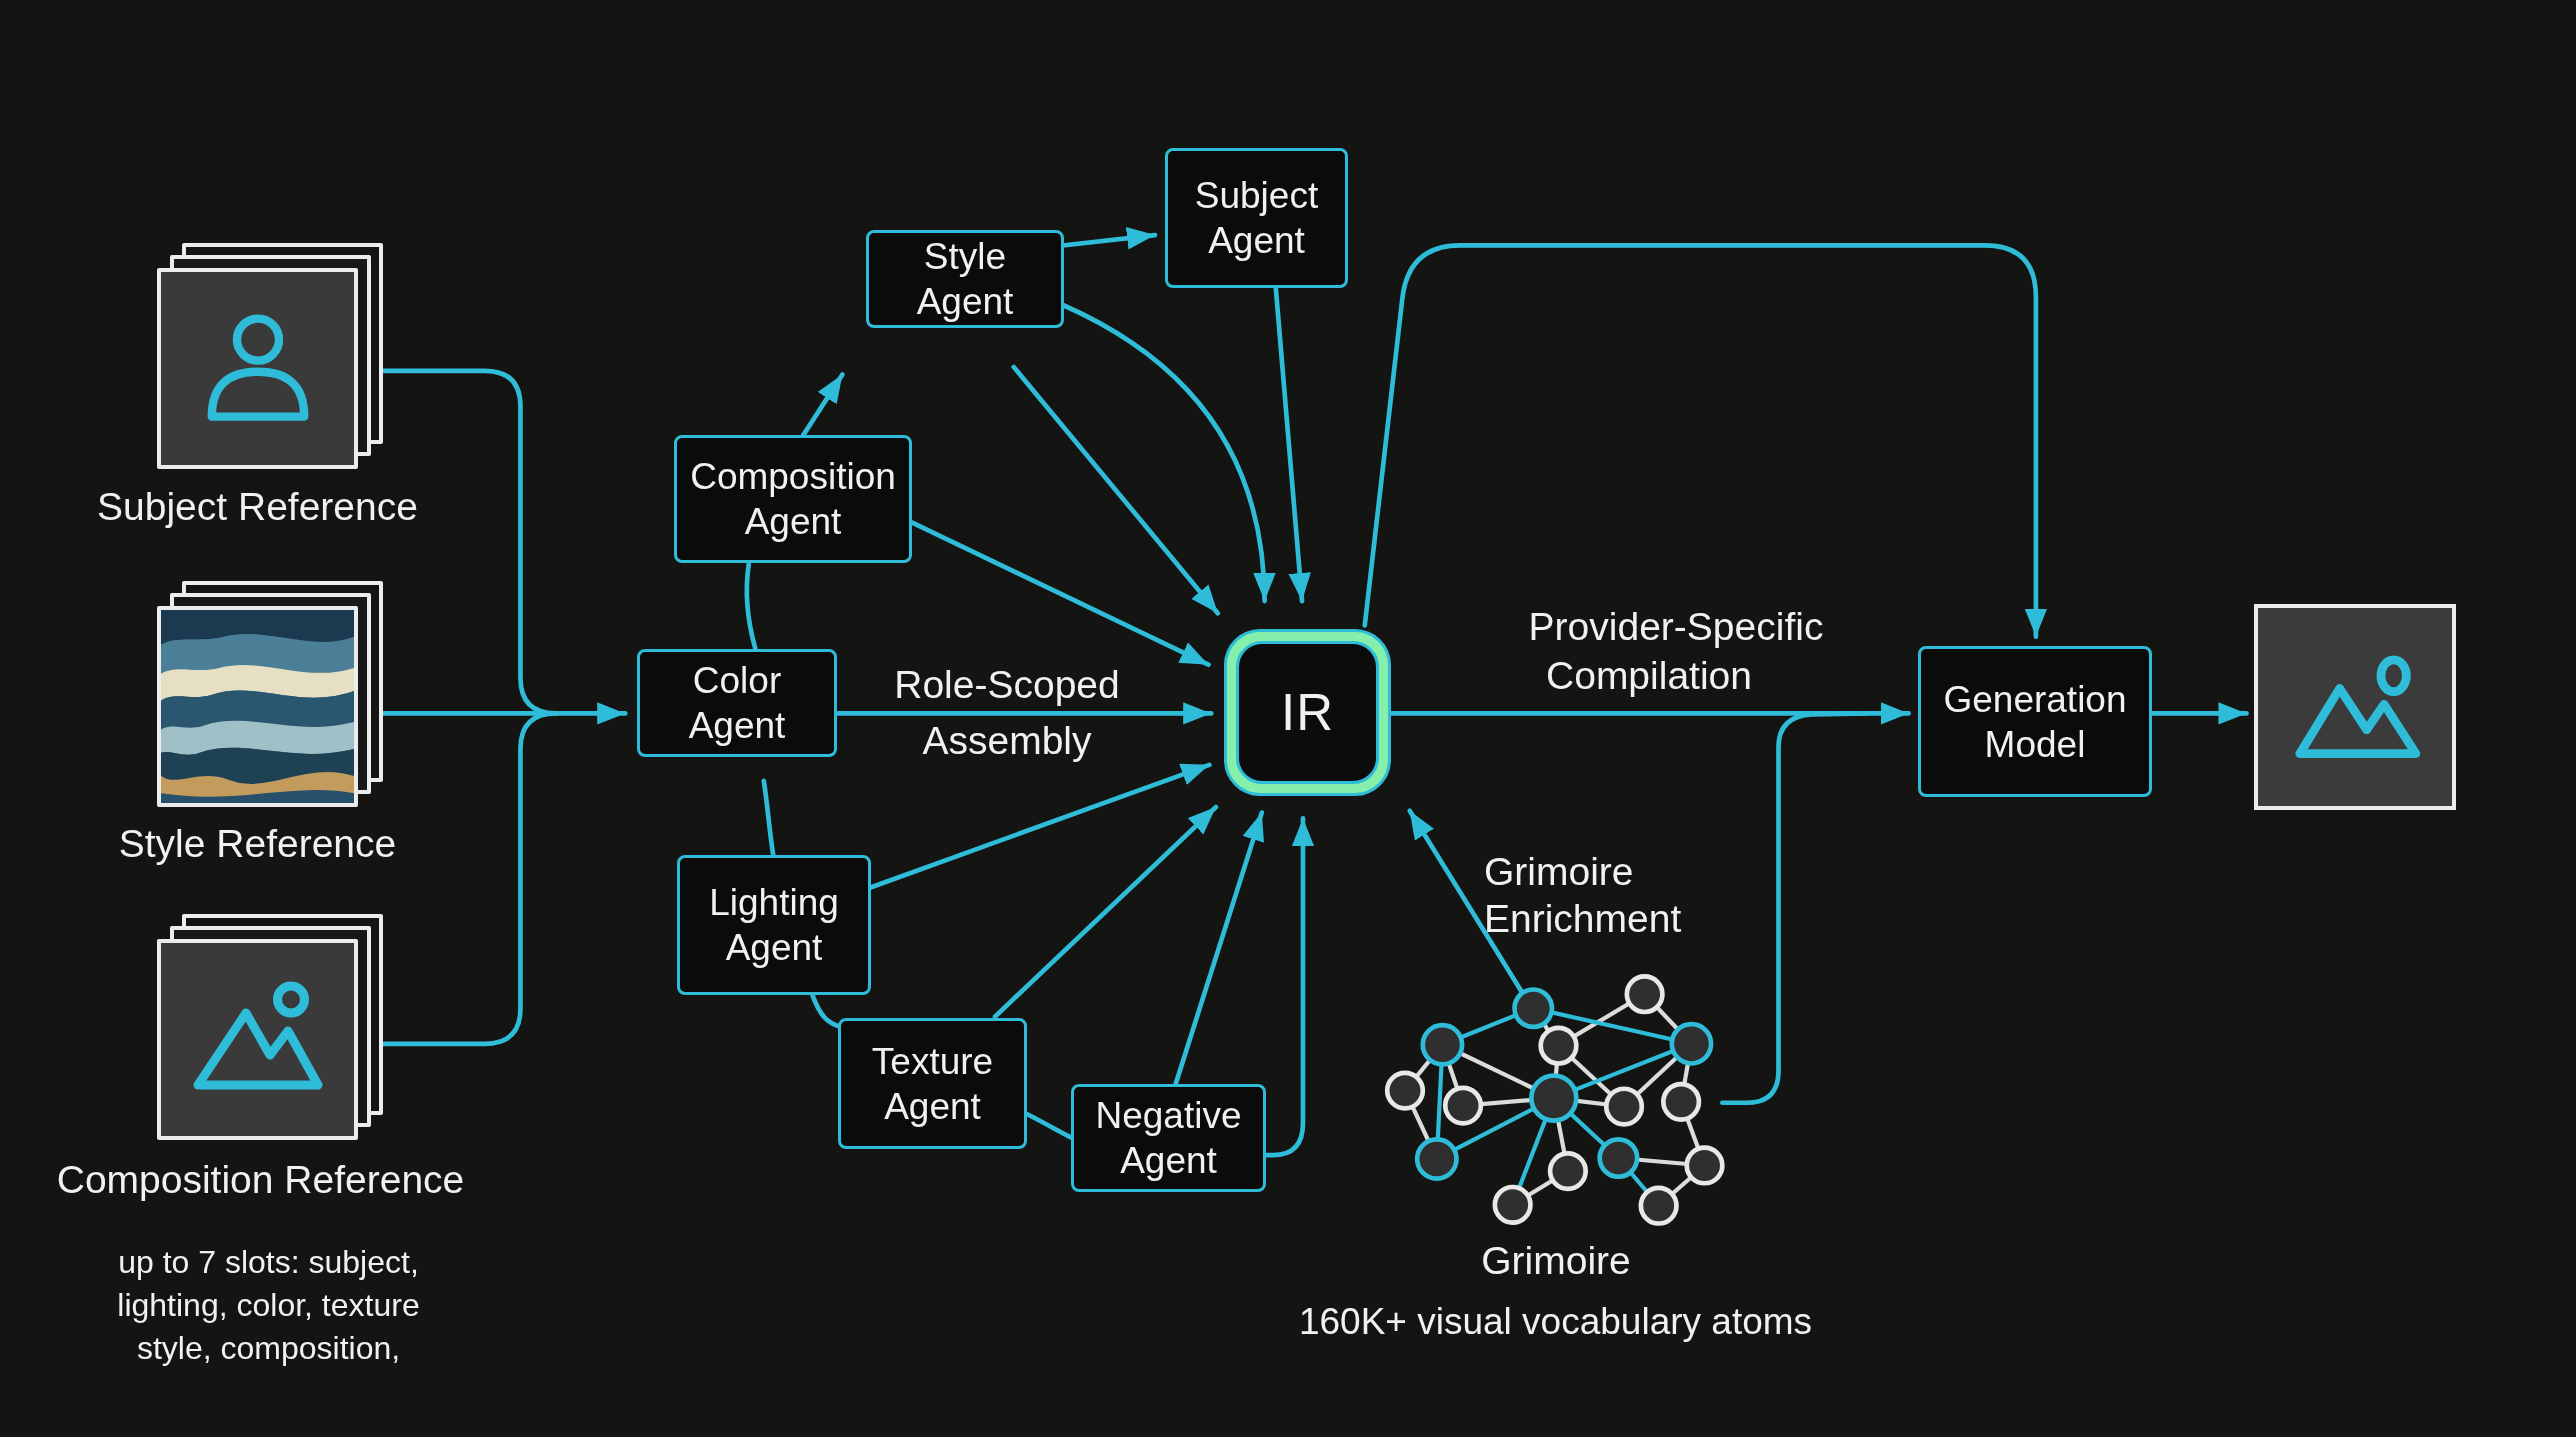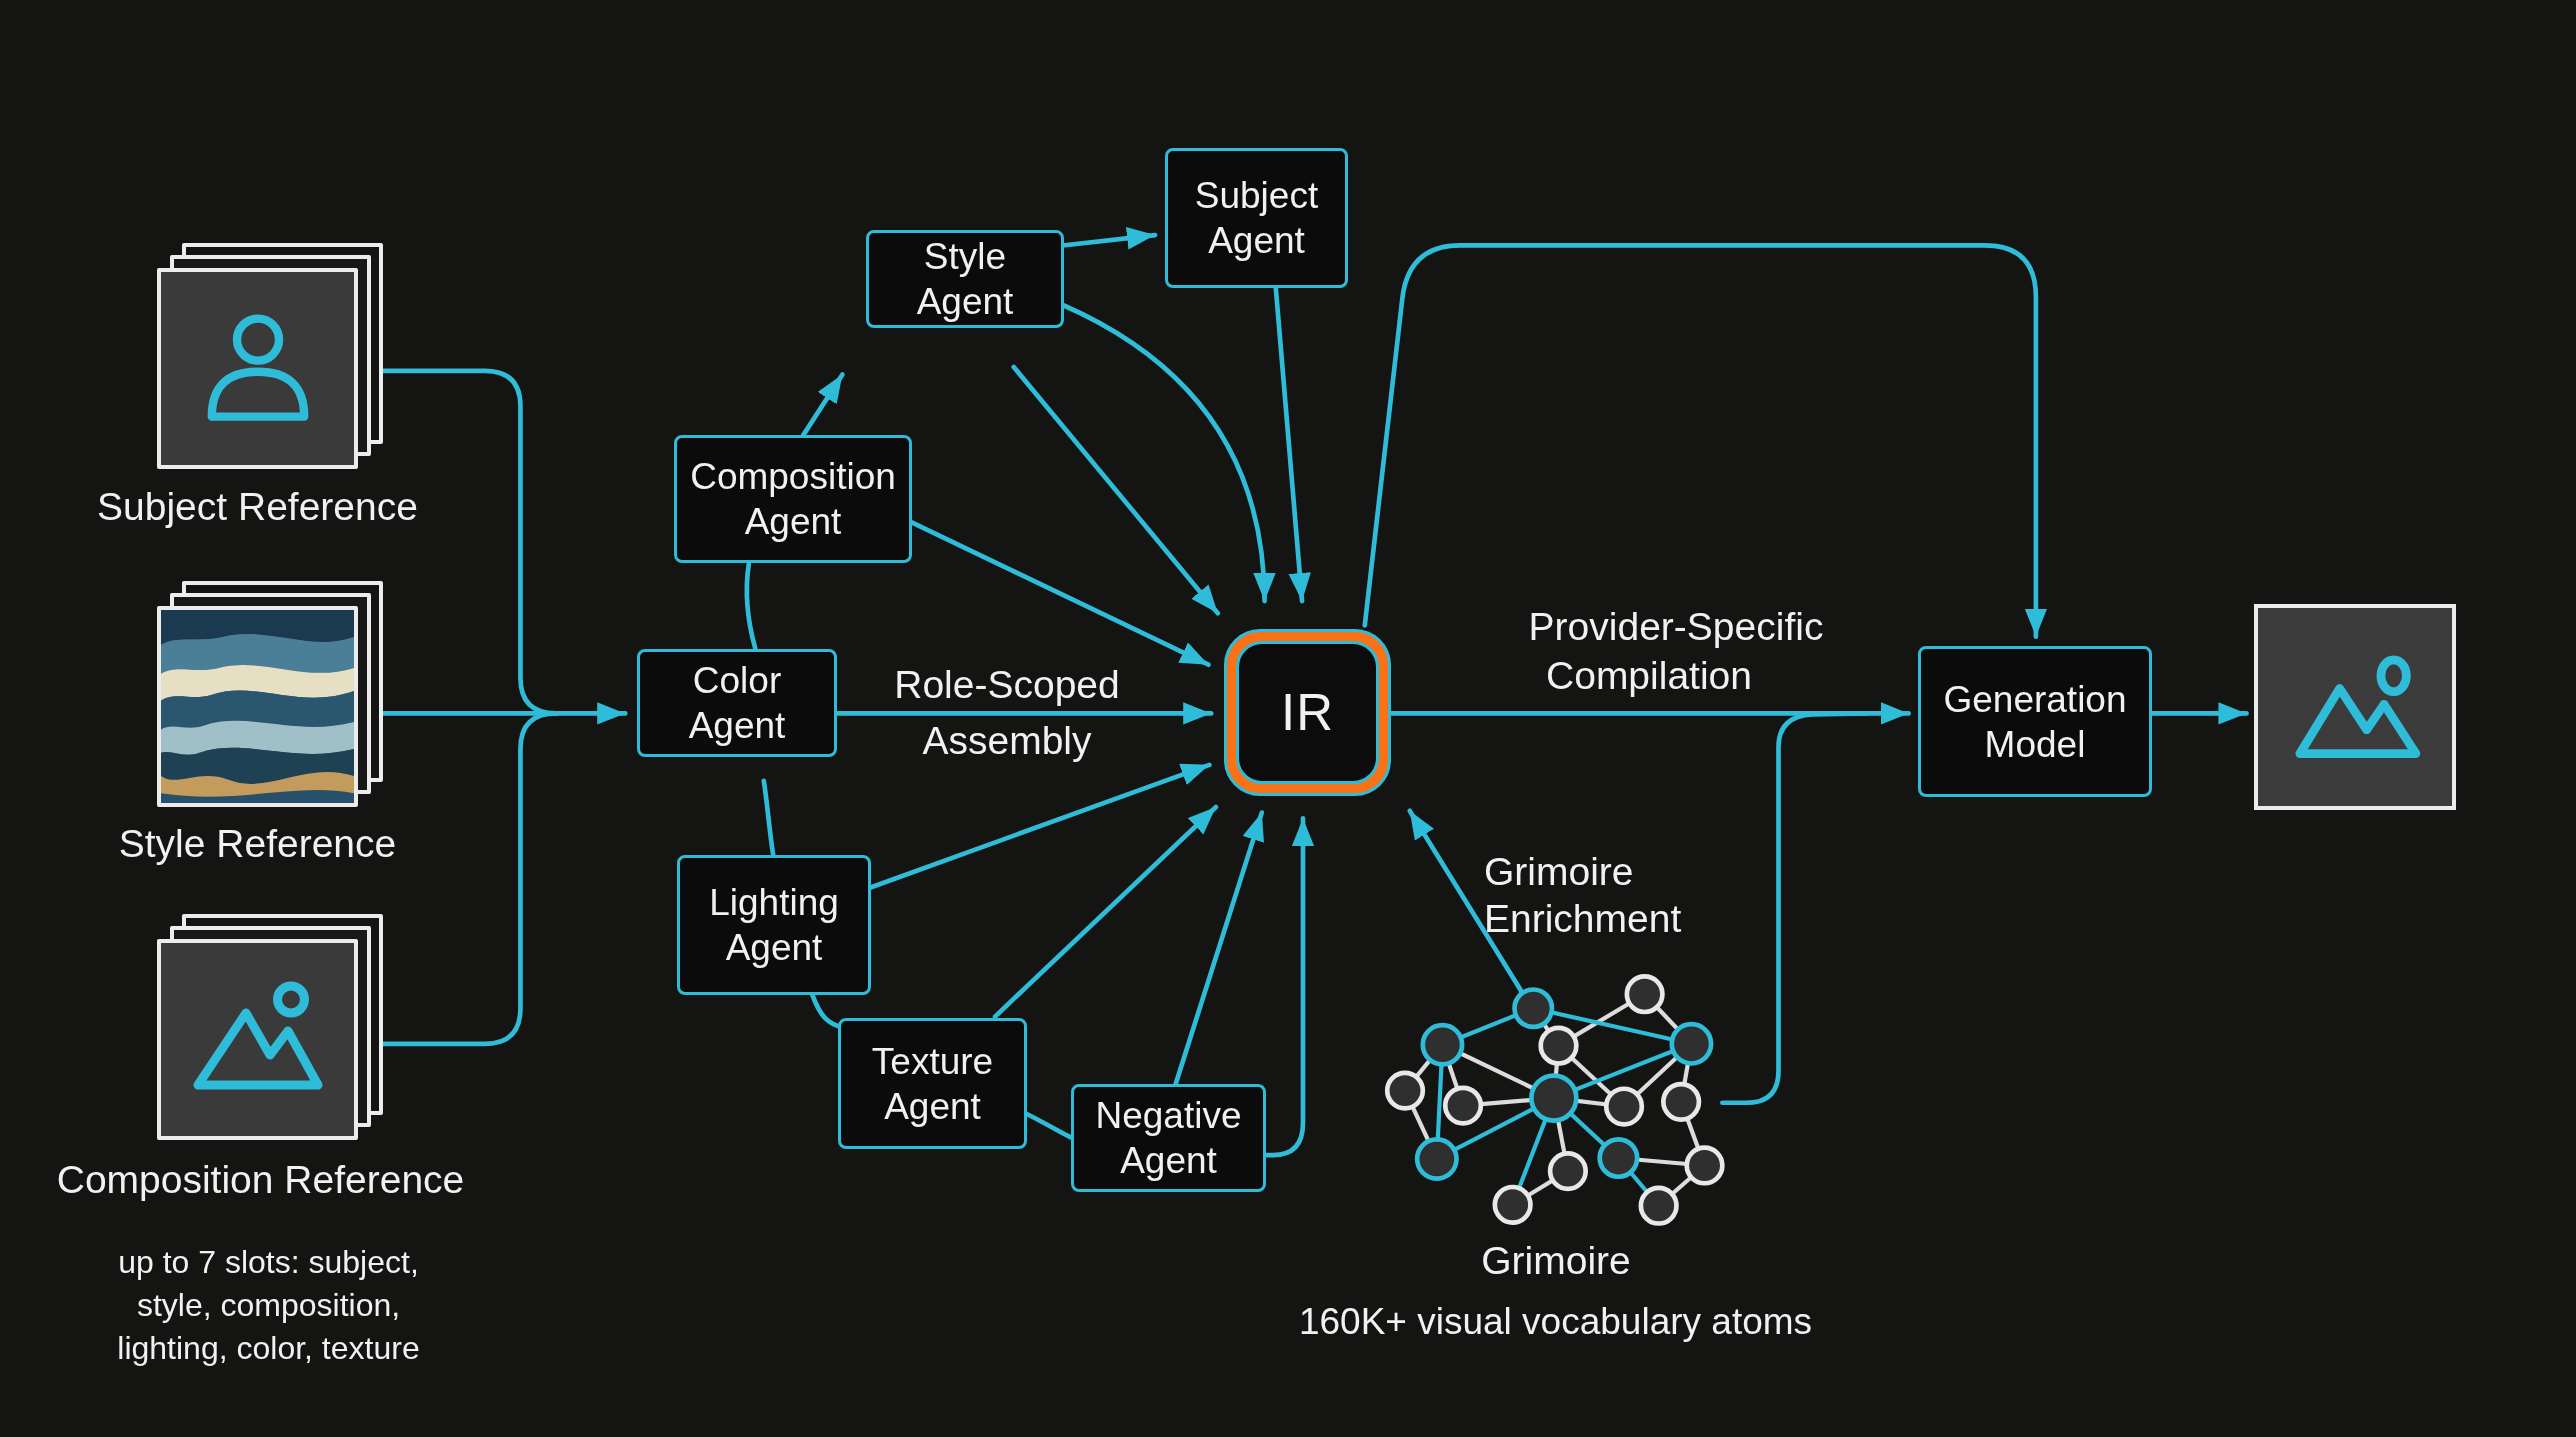--- a/index.html
+++ b/index.html
@@ -14,21 +14,21 @@
   .abox{
     position:absolute;z-index:2;box-sizing:border-box;
     border:3.7px solid #2ebcd9;border-radius:8px;background:#0b0b0b;
     display:flex;flex-direction:column;align-items:center;justify-content:center;
     font-size:37px;line-height:45px;text-align:center;
   }
   .abox span{display:block;}
   
   .ir-outer{
     position:absolute;z-index:2;box-sizing:border-box;
-    border:3.7px solid #2ebcd9;border-radius:36px;background:#f97316;
+    border:3.7px solid #2ebcd9;border-radius:36px;background:#86efac;
   }
   .ir-inner{
     position:absolute;inset:9.4px;box-sizing:border-box;
     border:3.7px solid #2ebcd9;border-radius:26px;background:#0c0c0c;
     display:flex;align-items:center;justify-content:center;
     font-size:51px;letter-spacing:0.9px;
   }
   
   .stack{position:absolute;width:201px;height:201px;z-index:2;}
   .card{
@@ -191,22 +191,22 @@
           <circle cx="72" cy="23" r="9"></circle>
           <path d="M10 80 L42 32 L58 60 L70 44 L90 80 Z"></path>
         </g>
       </svg>
     </div>
   </div>
   <div class="lbl ctr" style="left:17px;top:1158px;width:487px">Composition Reference</div>
 
   <div class="caption">
     <div>up to 7 slots: subject,</div>
+    <div>lighting, color, texture</div>
     <div>style, composition,</div>
-    <div>lighting, color, texture</div>
   </div>
 
   <div class="abox" style="left:866px;top:230px;width:198px;height:98px">
     <span>Style</span>
     <span>Agent</span>
   </div>
 
   <div class="abox" style="left:1165px;top:148px;width:183px;height:140px">
     <span>Subject</span>
     <span>Agent</span>

